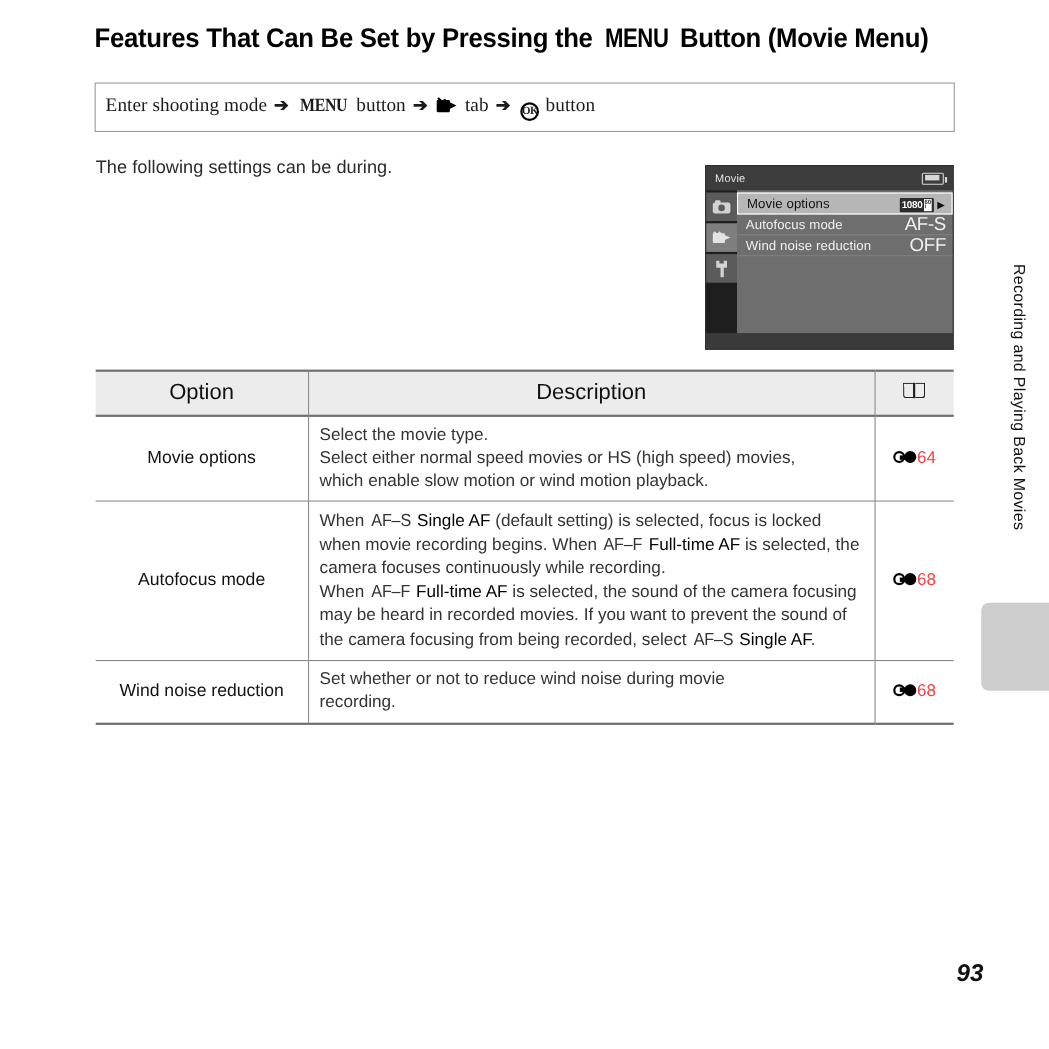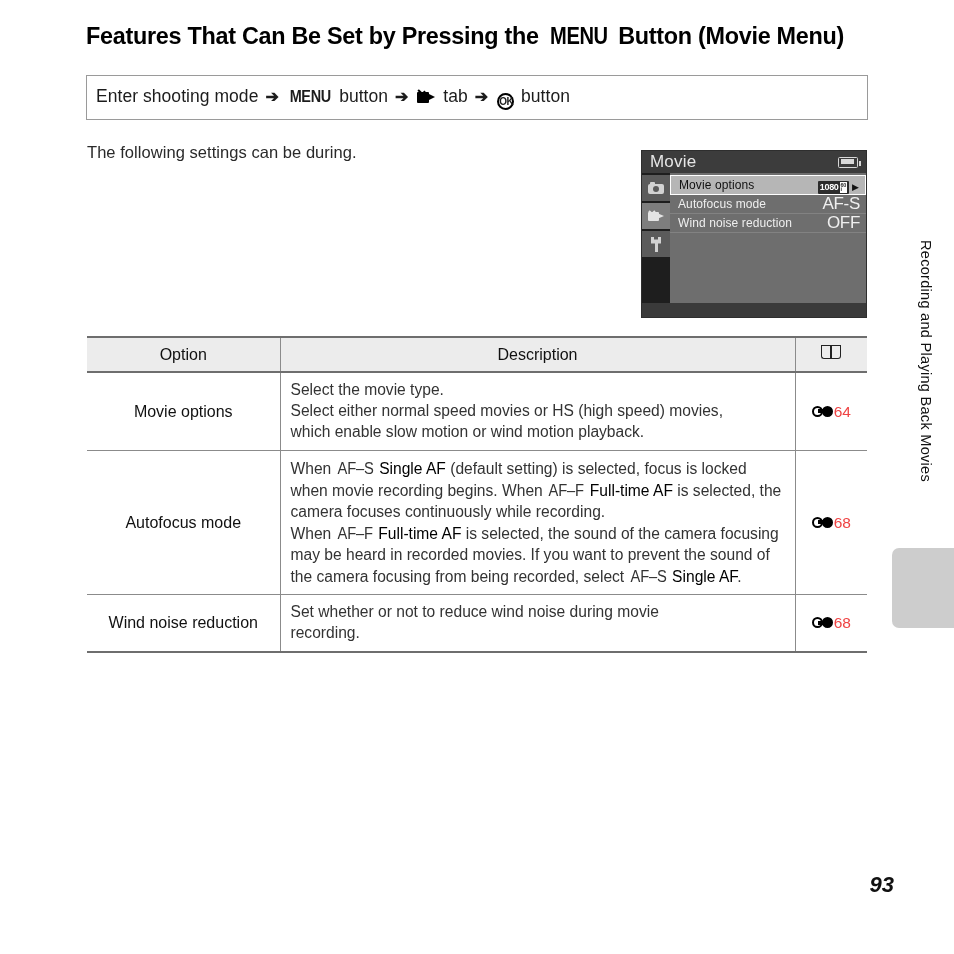--- a/index.html
+++ b/index.html
@@ -40,20 +40,21 @@
 
   
   .instruction-box {
     position: absolute;
     left: 86px; top: 75px;
     width: 782px; height: 45px;
     border: 1.6px solid #9a9a9a;
     background: #fff;
     display: flex;
     align-items: center;
+    font-family: Liberation Serif, serif;
   }
   .instruction-text {
     padding-left: 9px;
     font-size: 17.5px;
     color: #1c1c1c;
     white-space: nowrap;
     letter-spacing: 0.05px;
   }
   .arrow-g { font-size: 16px; font-weight: bold; padding: 0 2px; }
   .menu-inline {
@@ -121,21 +122,21 @@
   }
   .lcd-header {
     position: absolute; left: 0; top: 0;
     width: 100%; height: 22px;
     background: #3c3c3c;
     display: flex; align-items: center;
     padding: 0 8px;
     justify-content: space-between;
   }
   .lcd-title {
-    color: #e6e6e6; font-size: 17px; letter-spacing: 0.2px; text-align: center;
+    color: #e6e6e6; font-size: 10px; letter-spacing: 0.2px; text-align: center;
   }
   .battery {
     width: 20px; height: 11px;
     border: 1.6px solid #d8d8d8;
     border-radius: 1.5px;
     position: relative;
     background: #3c3c3c;
   }
   .battery::after {
     content: ""; position: absolute;
@@ -232,21 +233,21 @@
     border-left: 1.3px solid #8b8b8b;
     border-right: 1.3px solid #8b8b8b;
     padding: 7px 10px;
     vertical-align: middle;
   }
   .tbl tr.head th {
     background: #ececec;
     border-top: 2.4px solid #6e6e6e;
     border-bottom: 2.4px solid #6e6e6e;
     font-weight: normal;
-    font-size: 16px;
+    font-size: 20px;
     color: #111;
     text-align: center;
     padding: 6px 10px;
   }
   .tbl tr.body td { border-bottom: 1.5px solid #8b8b8b; }
   .tbl tr.body.last td { border-bottom: 2.4px solid #6e6e6e; }
   .tbl td:first-child, .tbl th:first-child { border-left: none; }
   .tbl td:last-child, .tbl th:last-child { border-right: none; }
   .col-opt { width: 193px; text-align: center; font-size: 16px; color: #111; }
   .col-desc { width: 515px; color: #333; line-height: 1.34; font-size: 15.6px; }

